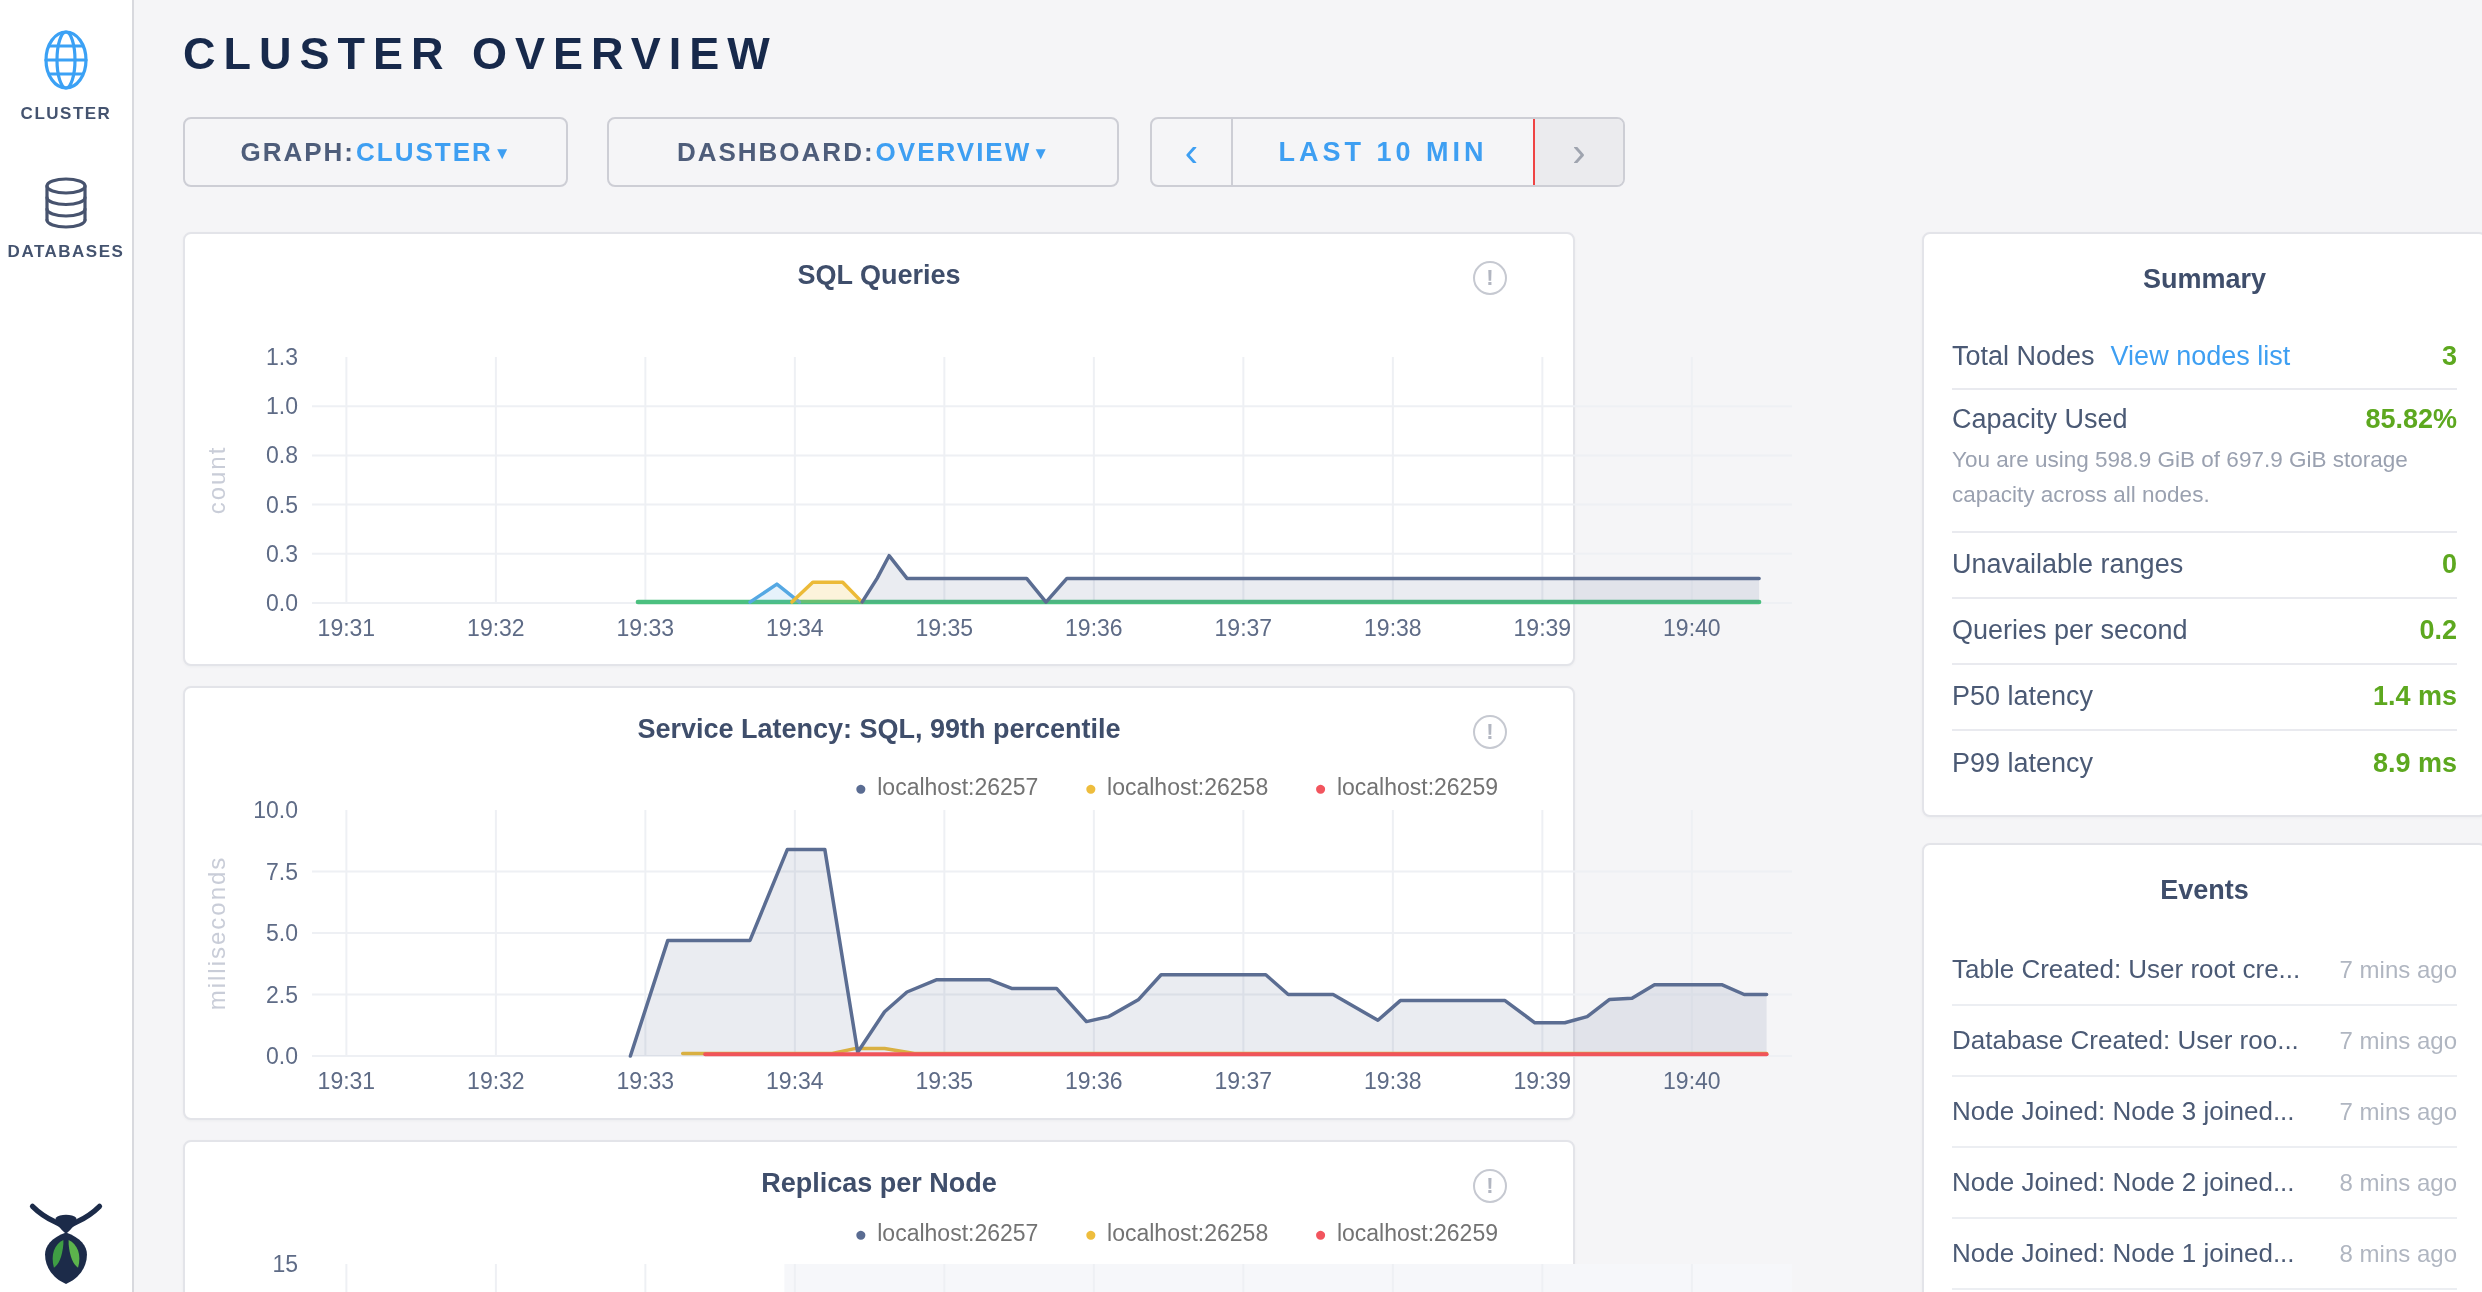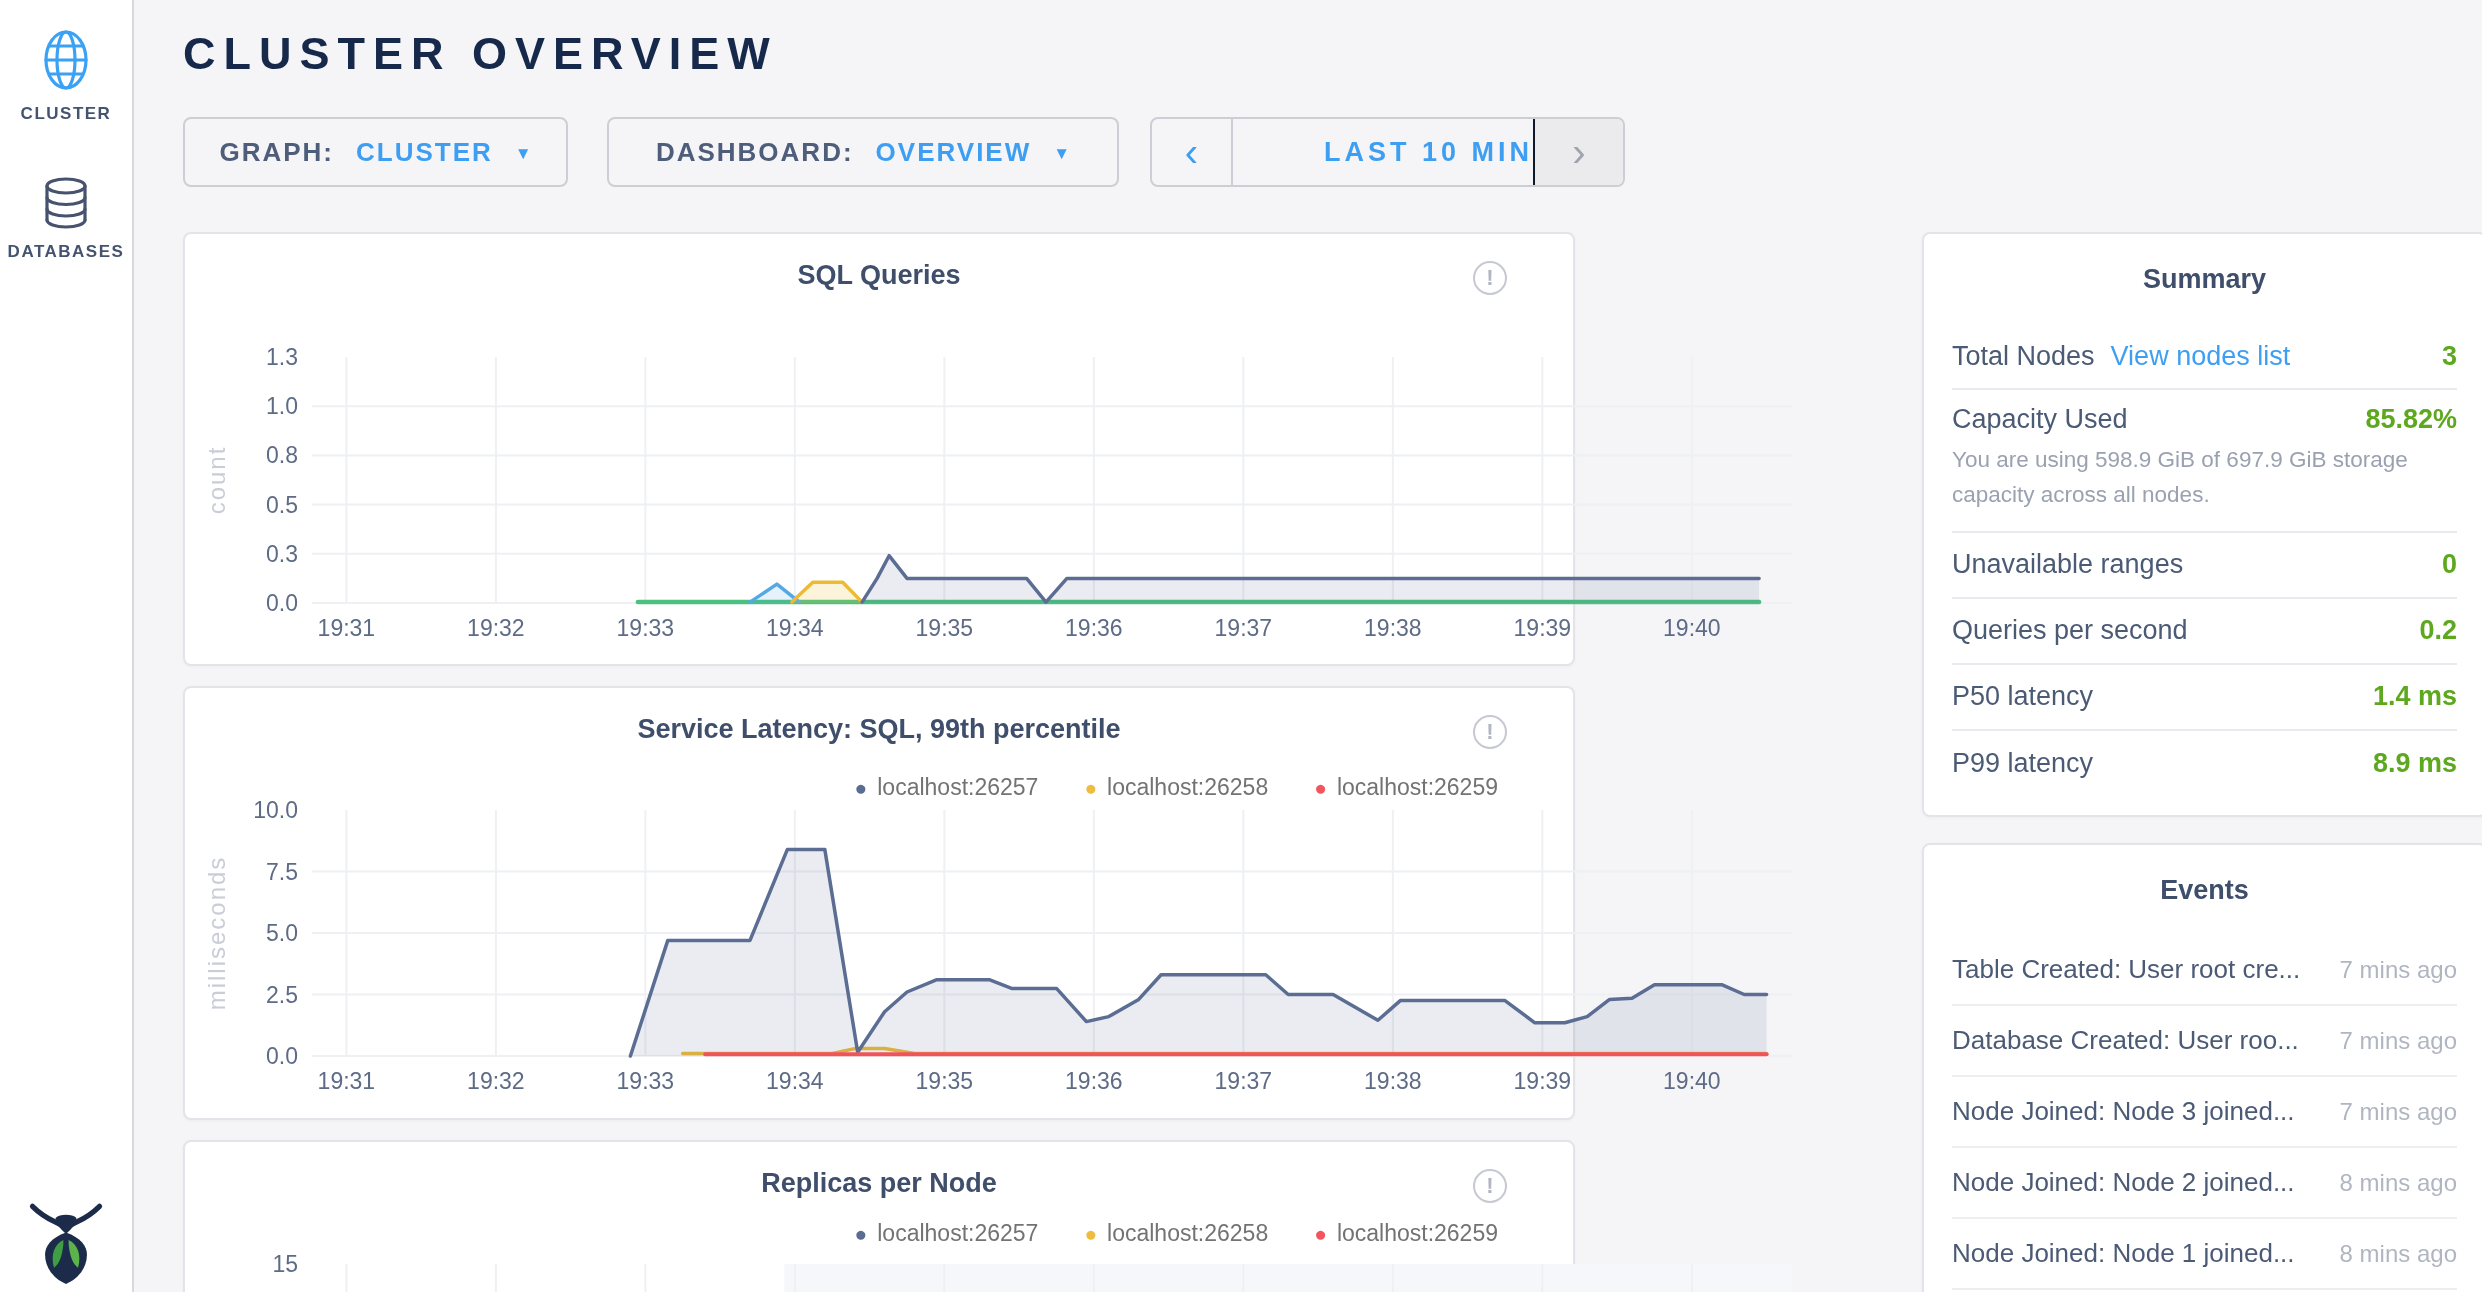--- a/index.html
+++ b/index.html
@@ -15,34 +15,34 @@
   .nav-label { font-size:17px; font-weight:bold; letter-spacing:1.5px; color:#44536f; margin-top:8px; }
   .nav-item.active .nav-label { color:#44536f; }
   .logo-wrap { position:absolute; left:26px; bottom:2px; }
 
   
   .main { position:absolute; left:134px; top:0; width:2348px; height:1292px; }
   h1.page-title { position:absolute; left:49px; top:28px; font-size:45px; font-weight:700;
                   letter-spacing:8px; color:#17294b; }
 
   .controls { position:absolute; left:49px; top:117px; display:flex; align-items:stretch; height:70px; }
-  .dd { display:flex; align-items:center; justify-content:center; gap:22px; background:transparent;
+  .dd { display:flex; align-items:center; justify-content:center; gap:1px; background:transparent;
         border:2px solid #cdced5; border-radius:8px; height:70px; cursor:pointer;
         font-family:"Liberation Sans",sans-serif; }
   .dd.graph { width:385px; }
   .dd.dash  { width:512px; margin-left:39px; }
   .dd-label { font-size:26px; letter-spacing:2px; color:#4e5d7a; font-weight:600; }
   .dd-value { font-size:26px; letter-spacing:2px; color:#3e9ff2; font-weight:700; }
   .caret { font-size:17px; color:#3e9ff2; transform:translateY(2px); }
 
   .pager { display:flex; margin-left:31px; border:2px solid #cdced5; border-radius:8px; overflow:hidden; height:70px; }
   .pg { border:none; background:transparent; cursor:pointer; font-family:"Liberation Sans",sans-serif; }
   .pg.prev { width:79px; color:#3e9ff2; font-size:40px; line-height:64px; }
-  .pg.range { width:304px; border-left:2px solid #cdced5; border-right:2px solid #0f172a;
-              color:#3e9ff2; font-size:27px; font-weight:700; letter-spacing:4px;text-align:right; }
+  .pg.range { width:304px; border-left:2px solid #cdced5; border-right:2px solid #ef4444;
+              color:#3e9ff2; font-size:27px; font-weight:700; letter-spacing:4px; }
   .pg.next { width:88px; background:#ebebee; color:#9fa4af; font-size:40px; line-height:64px; }
 
   
   .card { position:absolute; background:#ffffff; border:2px solid #e3e4e9; border-radius:8px;
           box-shadow:0 1px 3px rgba(30,40,60,.04); }
   .chart-card { left:49px; width:1392px; height:434px; }
   #card-sql { top:232px; }
   #card-latency { top:686px; }
   #card-replicas { top:1140px; }
   .chart-title { position:absolute; top:26px; left:0; width:100%; text-align:center;

